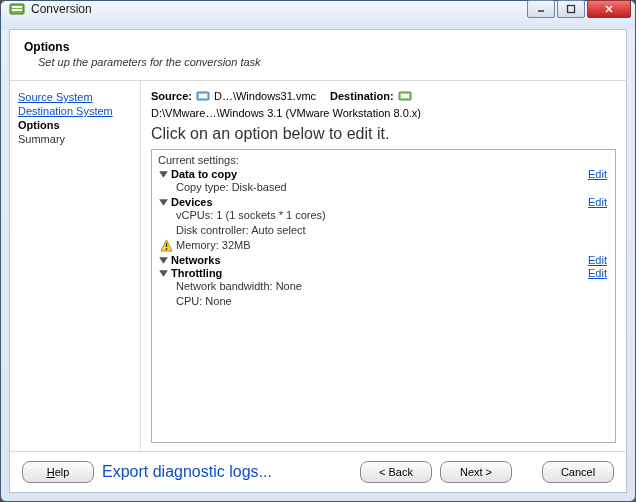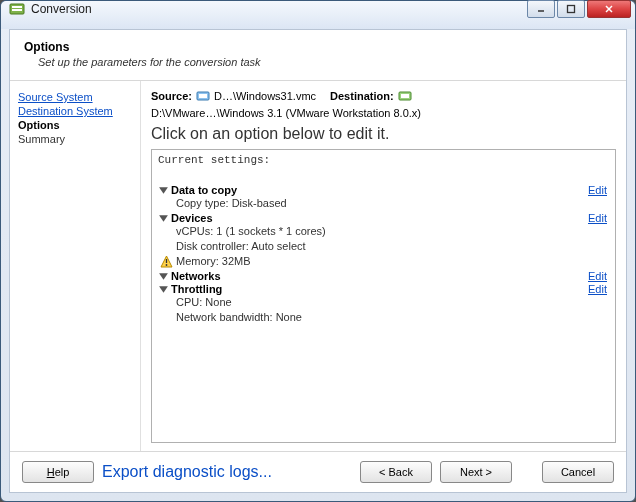--- a/index.html
+++ b/index.html
@@ -20,30 +20,30 @@
 .sidebar .step { display:block; margin-bottom: 2px; font-size: 11px; }
 .sidebar .link { color: #0b4fc7; text-decoration: underline; cursor: pointer; }
 .sidebar .current { font-weight: bold; color: #000; }
 .sidebar .plain { color: #333; }
 .main { flex: 1; padding: 8px 10px 8px 10px; display:flex; flex-direction:column; }
 .srcline { font-size: 11px; margin-bottom: 6px; display:flex; align-items:center; flex-wrap:wrap; gap:4px; }
 .srcline b { font-weight: bold; }
 .srcline .miniicon { width:14px; height:14px; display:inline-block; }
 .hint { font-size: 16px; color: #333; margin-bottom: 6px; }
 .settings { flex:1; border: 1px solid #b0b0b0; background: #fff; padding: 4px 6px; overflow:auto; font-size:11px; }
-.cur { color:#333; margin-bottom:18px;font-family:Liberation Mono, monospace; }
+.cur { color:#333; margin-bottom:2px; }
 .group { margin-bottom: 1px; }
 .grouphead { display:flex; align-items:center; }
 .tw { width:11px; height:11px; display:inline-flex; align-items:center; justify-content:center; margin-right:2px; }
 .grouphead .gname { font-weight:bold; color:#000; flex:1; }
 .editlnk { color:#0b4fc7; text-decoration:underline; cursor:pointer; font-size:11px; margin-right:2px; }
 .gitem { padding-left: 18px; color:#333; line-height:15px; display:flex; align-items:center; }
 .gitem .warn { width:13px; height:13px; margin-right:3px; margin-left:-16px; }
 .footer { height: 40px; display:flex; align-items:center; padding: 0 12px; gap:8px; }
-.btn { min-width:72px; height:22px; border:1px solid #888; border-radius:3px; background:linear-gradient(#fdfdfd,#e3e3e3); font-size:11px; cursor:pointer; }
+.btn { min-width:72px; height:22px; border:1px solid #888; border-radius:8px; background:linear-gradient(#fdfdfd,#e3e3e3); font-size:11px; cursor:pointer; }
 .spacer { flex:1; }
 .diag { color:#0b4fc7; cursor:pointer; font-size:16px; }
 </style>
 </head>
 <body>
 
 <div class="window">
   <div class="titlebar">
     <span class="ticon">
       <svg viewBox="0 0 16 16">
@@ -158,22 +158,22 @@
           <div class="group">
             <div class="grouphead">
               <span class="tw">
                   <svg viewBox="0 0 10 10">
                     <polygon points="1,2 9,2 5,8" fill="#555"></polygon>
                   </svg>
                 </span>
               <span class="gname">Throttling</span>
               <span class="editlnk">Edit</span>
             </div>
+            <div class="gitem">Network bandwidth: None</div>
             <div class="gitem">CPU: None</div>
-            <div class="gitem">Network bandwidth: None</div>
           </div>
         </div>
       </div>
     </div>
 
     <div class="footer">
       <button class="btn"><span style="text-decoration:underline">H</span><span>elp</span></button>
       <span class="diag">Export diagnostic logs...</span>
       <span class="spacer"></span>
       <button class="btn">&lt; Back</button>

